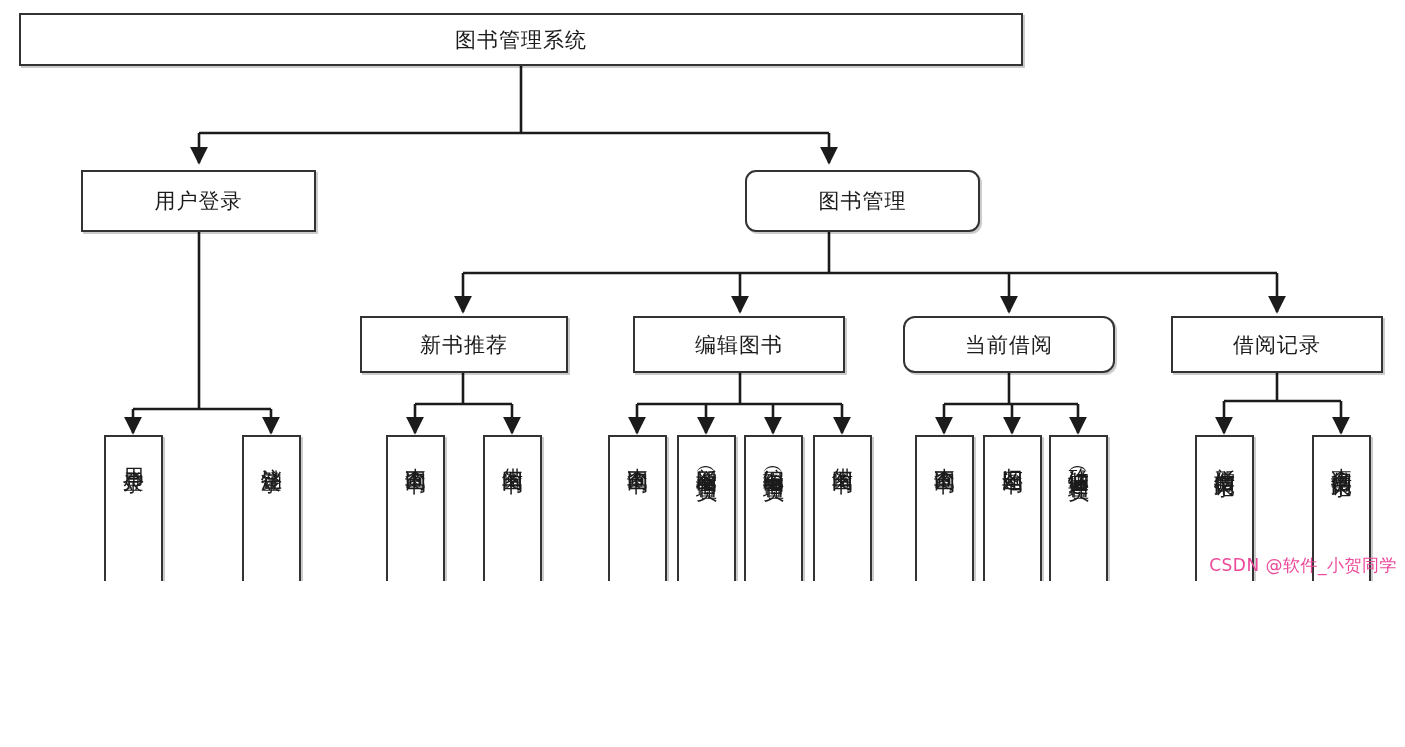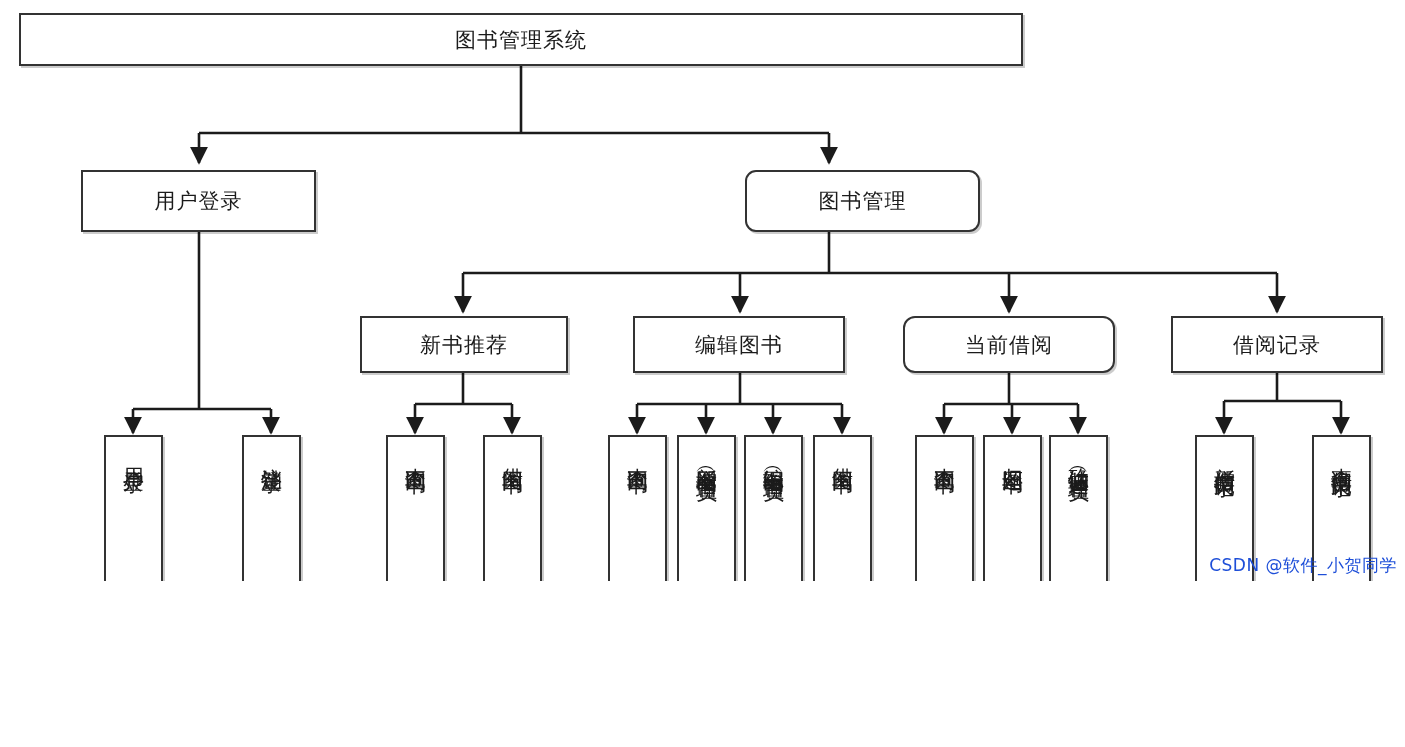--- a/index.html
+++ b/index.html
@@ -34,21 +34,21 @@
     writing-mode:vertical-rl;
     text-orientation:upright;
     white-space:nowrap;
     line-height:1.05;
   }
   .htext{white-space:nowrap;}
   #watermark{
     position:absolute;
     right:8px;bottom:4px;
     font-size:17px;
-    color:#1d4ed8;
+    color:#ec4899;
     letter-spacing:0.5px;
     white-space:nowrap;
     pointer-events:none;
   }
 </style>
 </head>
 <body>
 
 <div id="stage">
 

